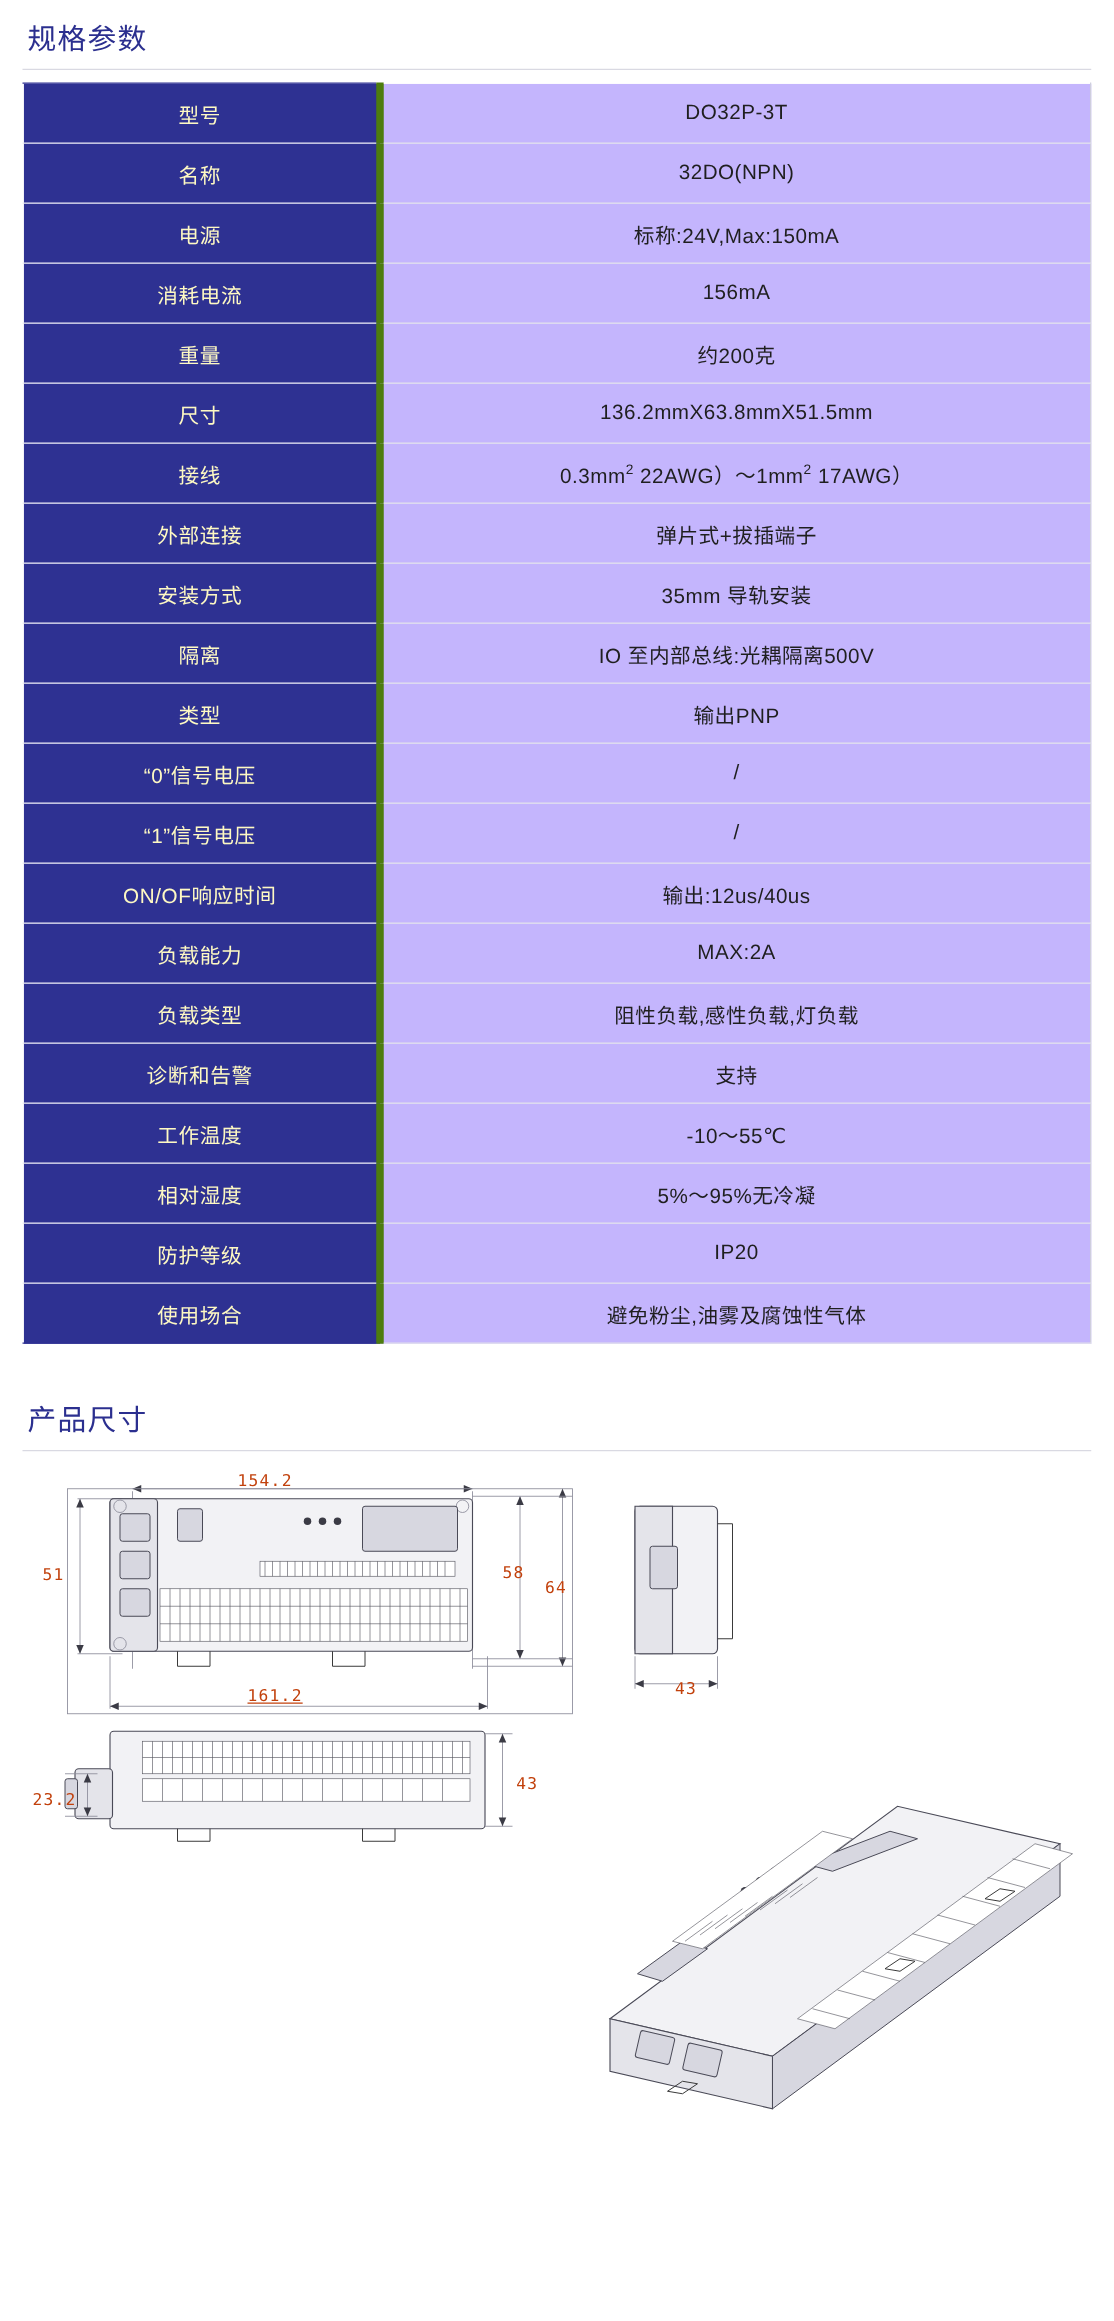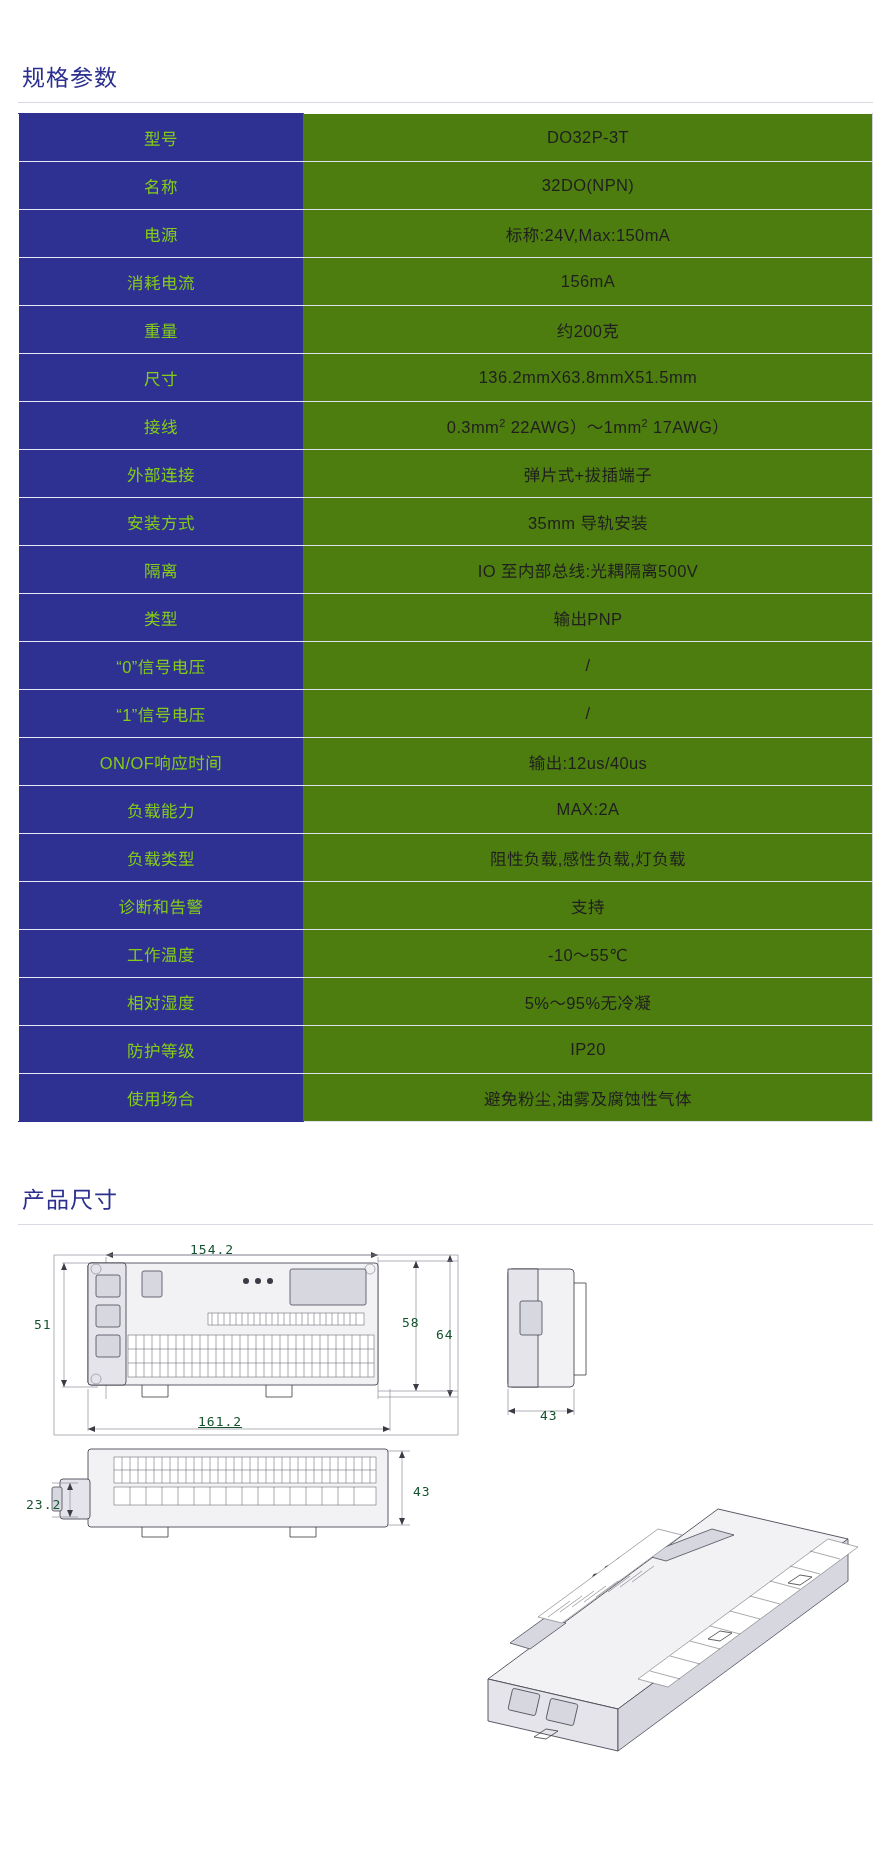--- a/index.html
+++ b/index.html
@@ -17,21 +17,20 @@
   }
   .page {
     width: 891px;
     padding: 0 18px;
   }
 
   
   .section-head {
     padding-top: 12px;
     margin-bottom: 10px;
-    margin-top: 47px;
   }
   .section-title {
     font-size: 23px;
     color: #2b2f8f;
     letter-spacing: 1px;
     padding: 0 4px 9px 4px;
     border-bottom: 1px solid #d9d9e2;
     display: block;
   }
 
@@ -46,27 +45,27 @@
   .spec-table tr { height: 48px; }
   .spec-table td {
     border: 1px solid #ffffff;
     font-size: 16.5px;
     vertical-align: middle;
     text-align: center;
   }
   .spec-table td.key {
     width: 285px;
     background: #2e3192;
-    color: #84cc16;
+    color: #fef9c3;
     border-bottom: 1px solid #e9e9f3;
-    border-right: 1px solid #4d7c0f;
+    border-right: 6px solid #4d7c0f;
     letter-spacing: 0.5px;
   }
   .spec-table td.val {
-    background: #4d7c0f;
+    background: #c4b5fd;
     color: #1f1f1f;
     border-bottom: 1px solid #e2e2ec;
     border-left: none;
     border-right: 1px solid #cfcfdd;
     letter-spacing: 0.4px;
   }
   .spec-table tr:first-child td.key { border-top: 1px solid #2e3192; }
   .spec-table tr:last-child td.key { border-bottom: 1px solid #2e3192; }
   .sup { font-size: 11px; vertical-align: super; }
 
@@ -77,21 +76,21 @@
   .dims-figure {
     position: relative;
     width: 855px;
     height: 520px;
     margin: 14px auto 0 auto;
   }
   .dim-text {
     position: absolute;
     font-family: "DejaVu Sans Mono", monospace;
     font-size: 13px;
-    color: #14532d;
+    color: #c2410c;
     letter-spacing: 1px;
     white-space: nowrap;
   }
   svg { display: block; }
   .l { stroke: #3a3a3a; stroke-width: 0.8; fill: none; }
   .lt { stroke: #8e8e9c; stroke-width: 0.7; fill: none; }
   .body-fill { fill: #f2f2f5; stroke: #4a4a57; stroke-width: 0.9; }
   .body-fill2 { fill: #e4e4ea; stroke: #4a4a57; stroke-width: 0.9; }
   .body-fill3 { fill: #d7d7e0; stroke: #4a4a57; stroke-width: 0.8; }
   .term { fill: #ffffff; stroke: #55555f; stroke-width: 0.5; }

